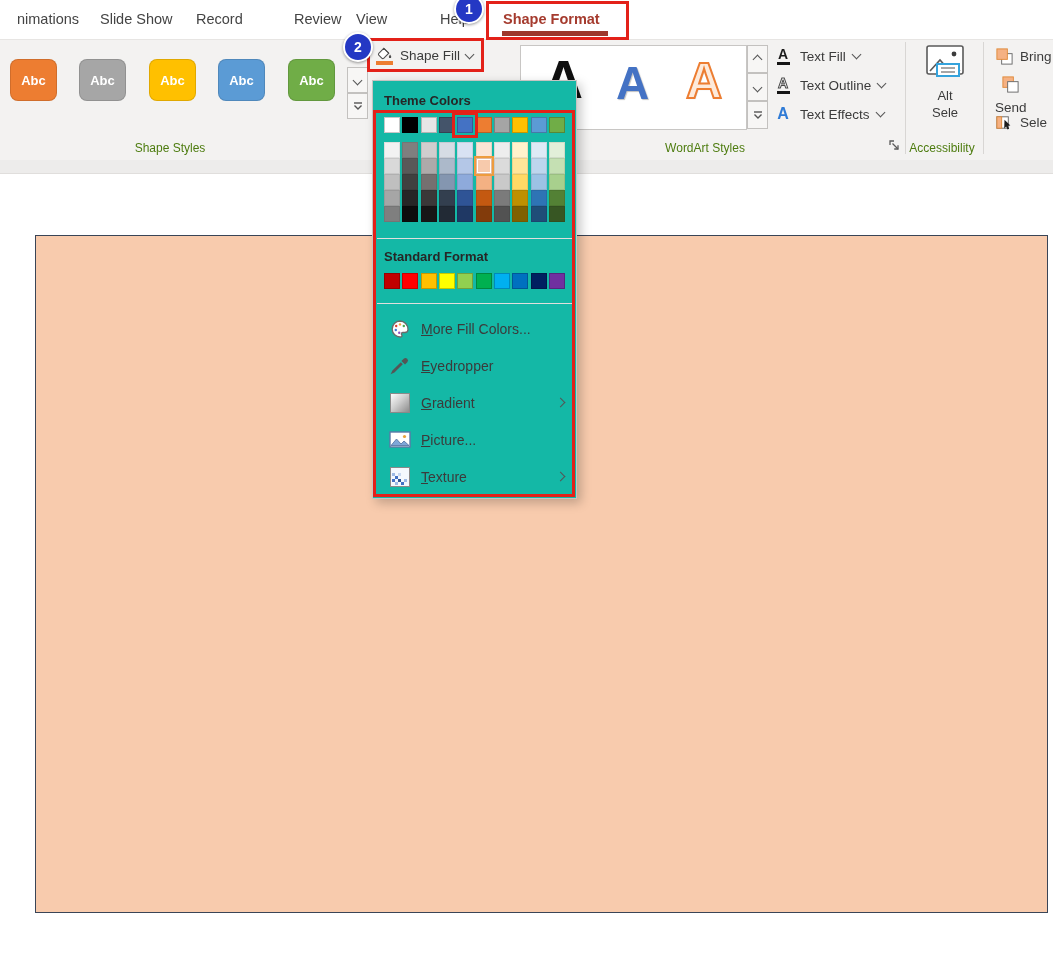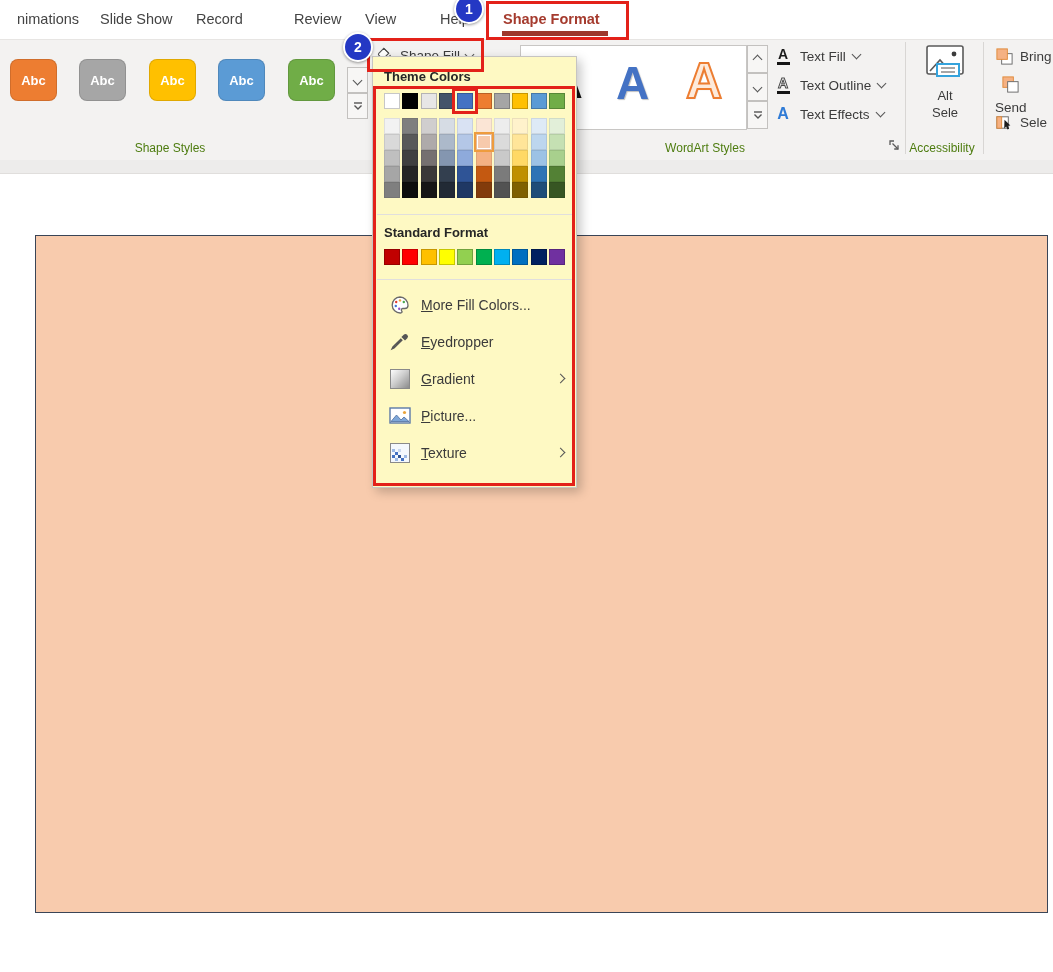--- a/index.html
+++ b/index.html
@@ -45,22 +45,22 @@
   .ticon .bar{width:13px;height:3.5px;background:#151515;margin-top:1px;}
 
   .alt-text-btn{position:absolute;left:915px;top:44px;width:60px;text-align:center;font-size:13px;color:#3b3b3b;cursor:pointer;}
   .alt-text-btn .lbl{line-height:17px;}
   .arr-item{position:absolute;left:995px;height:22px;display:flex;align-items:center;gap:6px;font-size:13.5px;color:#3b3b3b;cursor:pointer;white-space:nowrap;}
 
   
   .slide-shape{position:absolute;left:35px;top:235px;width:1013px;height:678px;background:#F8CBAD;border:1.5px solid #3A4557;box-sizing:border-box;}
 
   
-  .dropdown{position:absolute;left:372px;top:56px;width:205px;background:#fef9c3;border:1px solid #C6C4C2;
-            box-shadow:4px 4px 10px rgba(0,0,0,.22);z-index:40;box-sizing:border-box;padding-bottom:16px;}
+  .dropdown{position:absolute;left:372px;top:80px;width:205px;background:#14b8a6;border:1px solid #C6C4C2;
+            box-shadow:4px 4px 10px rgba(0,0,0,.22);z-index:40;box-sizing:border-box;padding-bottom:3px;}
   .dd-heading{margin:12px 0 0 11px;font-size:13px;font-weight:700;color:#262626;line-height:16px;}
   .color-row{display:flex;justify-content:space-between;margin:8px 11px 0;}
   .cell{width:16px;height:16px;box-sizing:border-box;border:1px solid rgba(0,0,0,.22);cursor:pointer;}
   .variant-wrap{display:flex;justify-content:space-between;margin:9px 11px 0;}
   .vcol{display:flex;flex-direction:column;}
   .vcell{width:16px;height:16px;box-sizing:border-box;border:1px solid rgba(0,0,0,.08);cursor:pointer;}
   .vcell.hl{outline:2px solid #EE9C3E;outline-offset:0;position:relative;z-index:2;box-shadow:inset 0 0 0 1px #fff;}
   .cell.sel{outline:3px solid var(--red);outline-offset:2px;position:relative;z-index:2;}
   .dd-div{height:1px;background:#E1DFDD;margin:16px 4px 0;}
   .dd-div.d2{margin-top:14px;}
@@ -85,21 +85,21 @@
 <body>
 
 <div class="stage">
 
   <div class="menubar">
     <div id="tabs">
         <div class="tab" style="left: 17px;">nimations</div>
         <div class="tab" style="left: 100px;">Slide Show</div>
         <div class="tab" style="left: 196px;">Record</div>
         <div class="tab" style="left: 294px;">Review</div>
-        <div class="tab" style="left: 365px; text-align: right;">View</div>
+        <div class="tab" style="left: 356px; text-align: right;">View</div>
         <div class="tab" style="left: 440px;">Help</div>
         <div class="tab active" style="left: 503px;">Shape Format</div>
       </div>
     <div class="tab-underline"></div>
   </div>
 
   <div class="ribbon"></div>
   <div class="below-ribbon"></div>
 
   <div id="styleSwatches">

